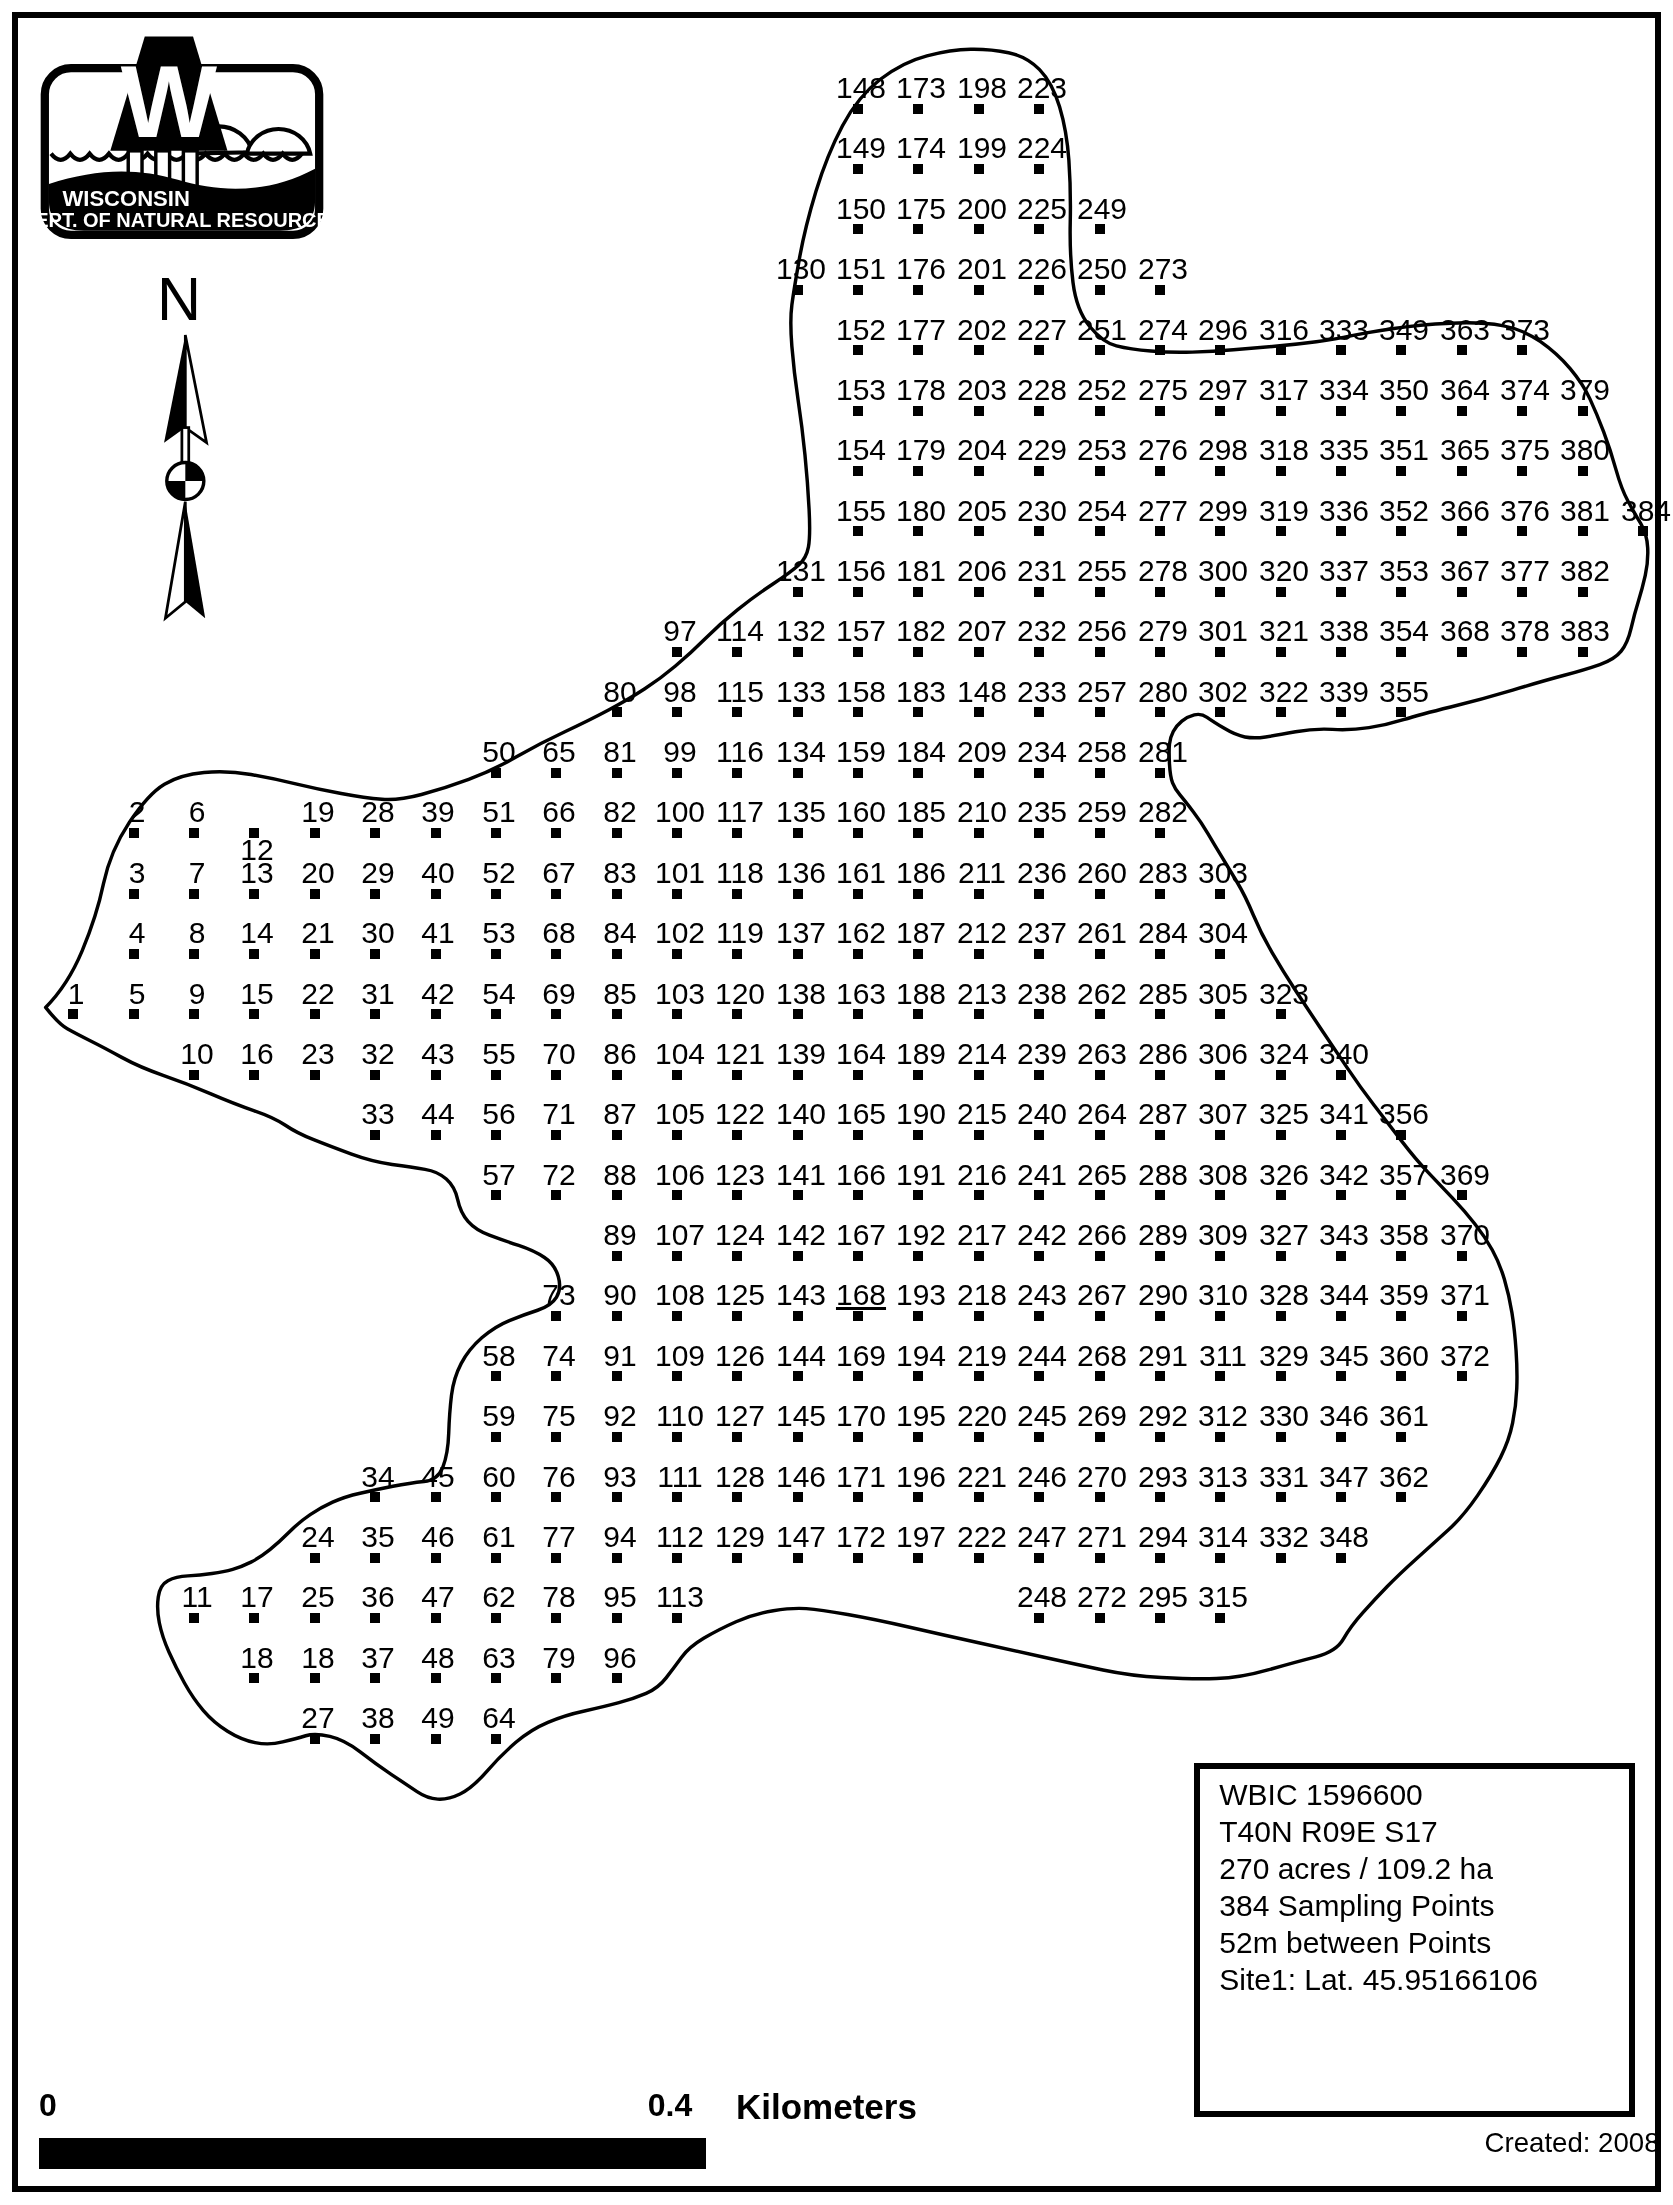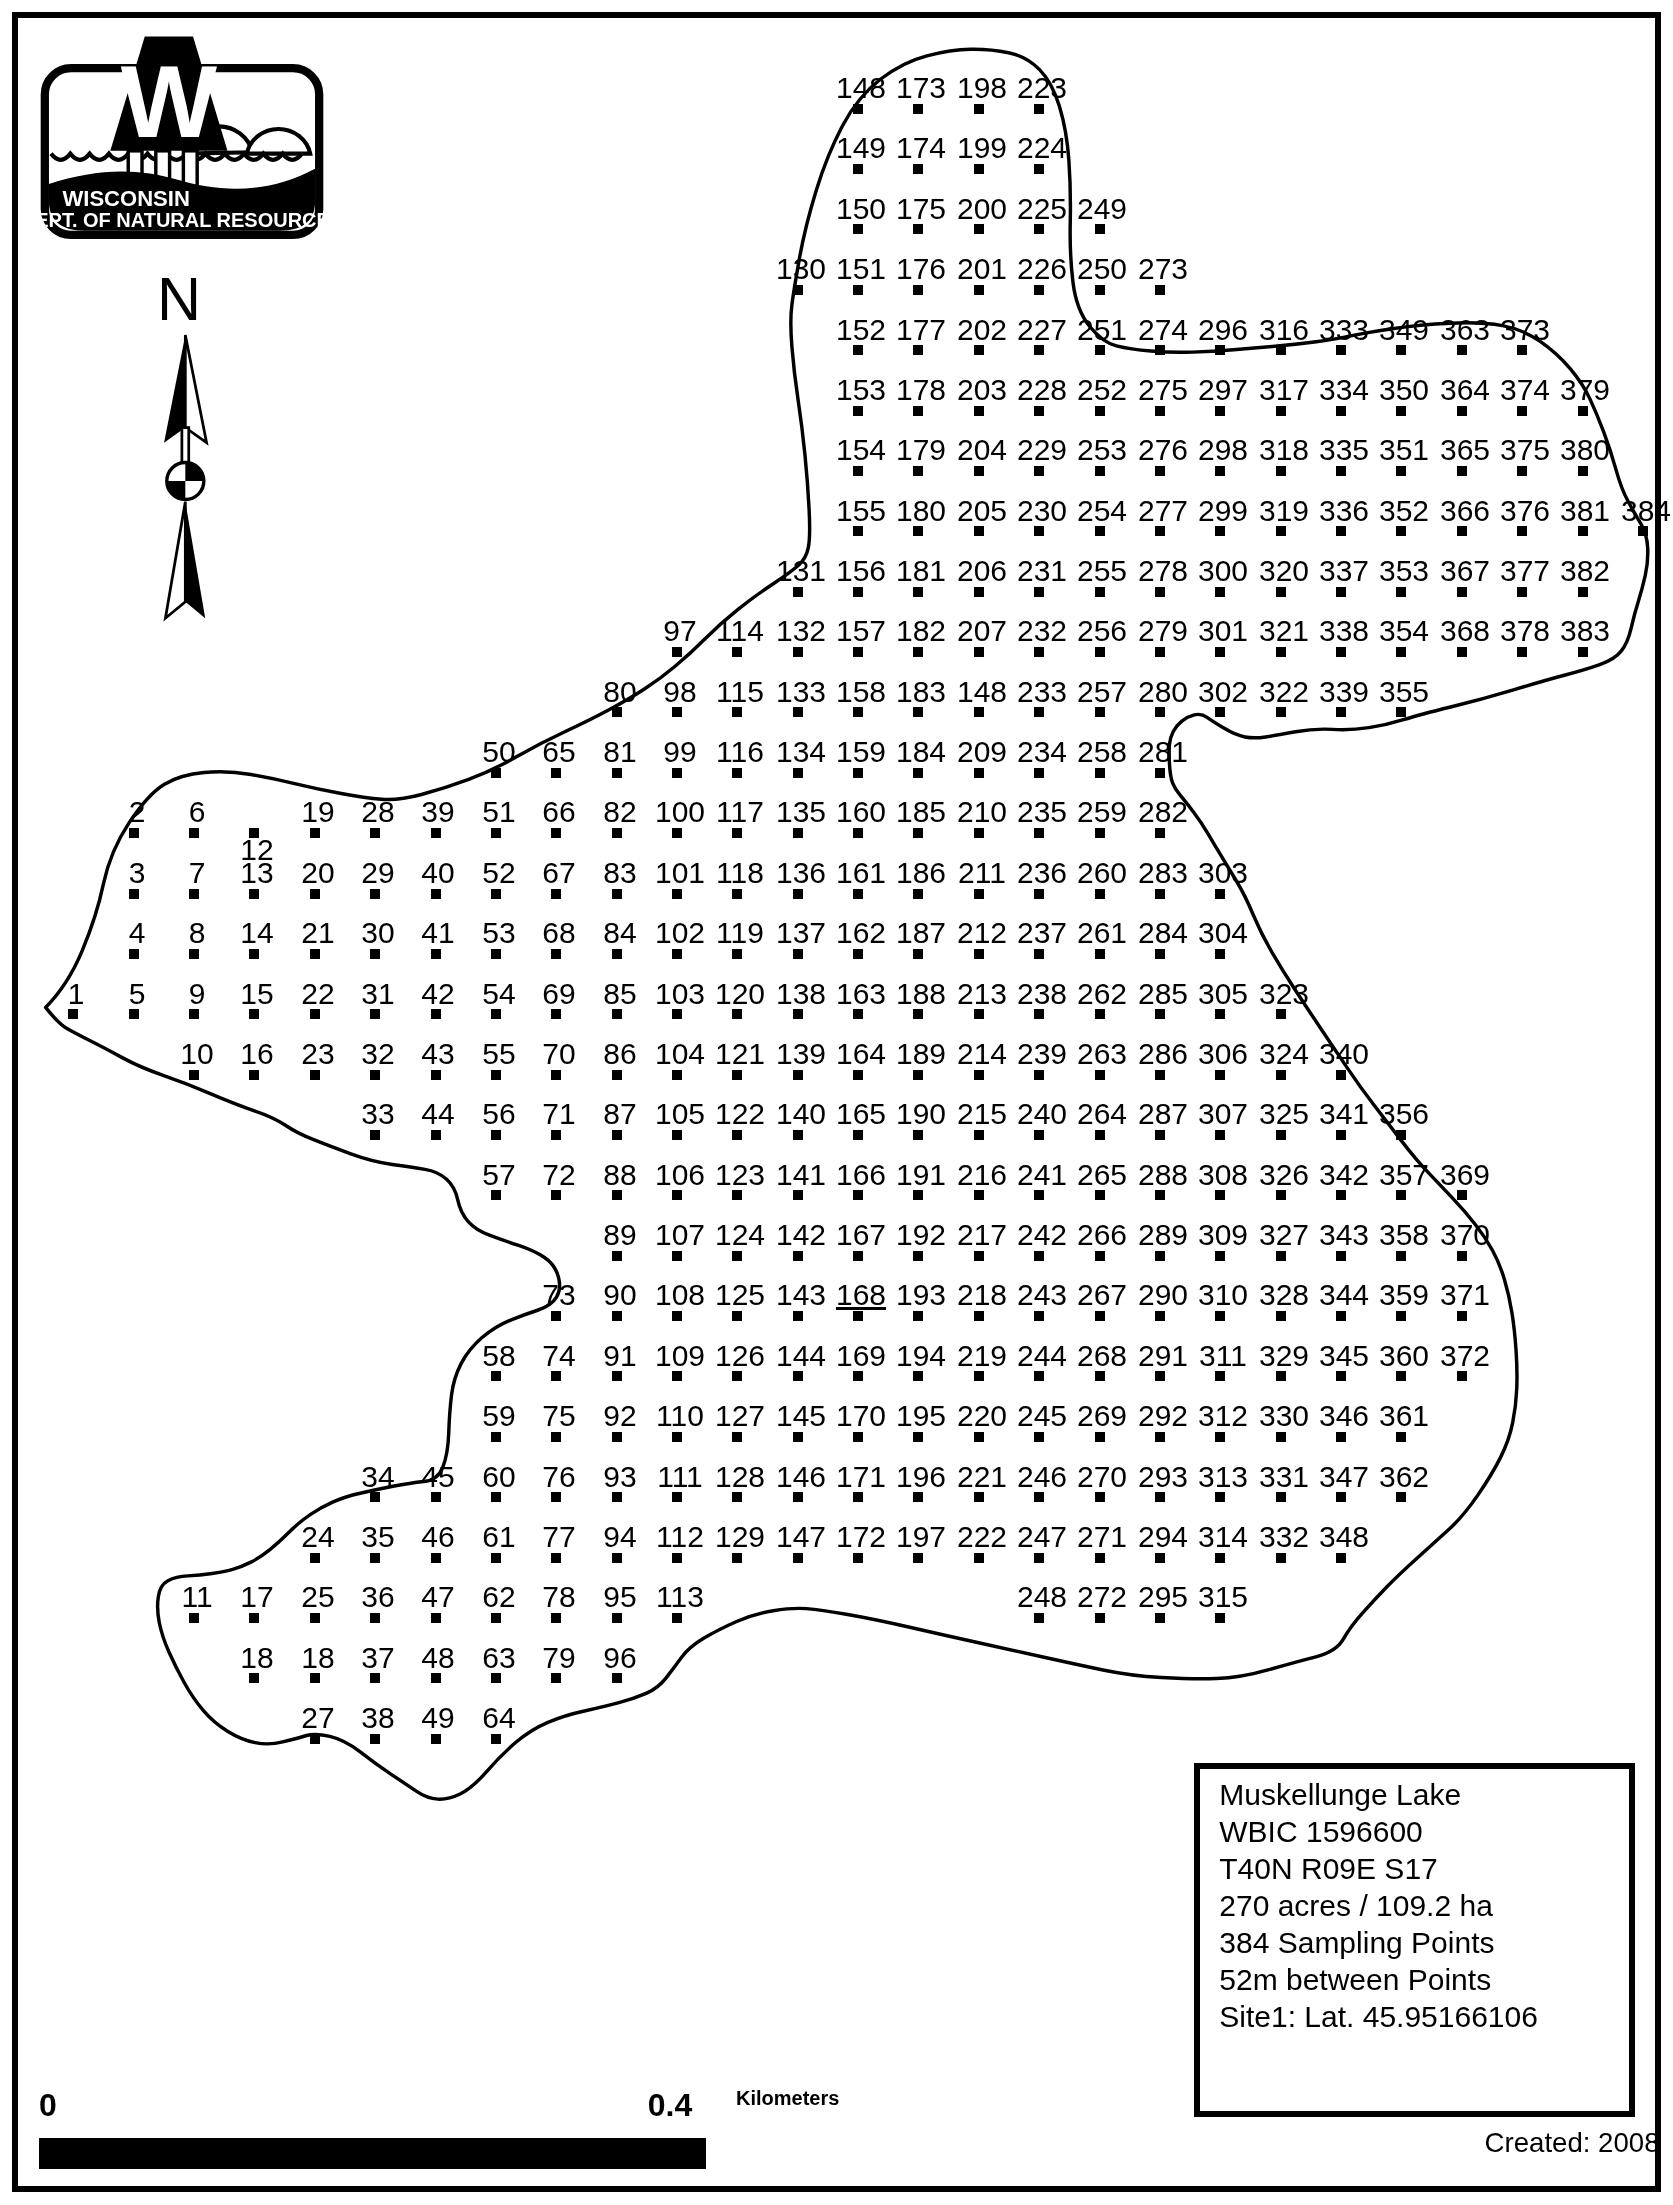--- a/index.html
+++ b/index.html
@@ -16,21 +16,21 @@
   .north-n{position:absolute;left:157px;top:269px;font-size:61px;line-height:61px;}
   .compass-svg{position:absolute;left:138px;top:324px;width:96px;height:310px;}
   .info-box{position:absolute;left:1194px;top:1763px;width:441px;height:354px;
         border:6.2px solid #000;box-sizing:border-box;padding:6.9px 9.6px 0 19.3px;
         font-size:30px;line-height:37px;}
   .info-box .last{text-align:right;}
   .created{position:absolute;right:14.5px;top:2127px;font-size:27.6px;}
   .sb-zero{position:absolute;left:39px;top:2087px;font-size:32px;font-weight:bold;}
   .sb-04{position:absolute;left:634px;top:2087px;width:72px;text-align:center;
         font-size:32px;font-weight:bold;}
-  .sb-km{position:absolute;left:736px;top:2087px;font-size:20px;font-weight:bold;}
+  .sb-km{position:absolute;left:736px;top:2087px;font-size:35px;font-weight:bold;}
   .sb-bar{position:absolute;left:39px;top:2138px;width:667px;height:31px;background:#000;}
   .logo-text{font-weight:bold;fill:#fff;}
 </style>
 </head>
 <body>
 
 <div class="page">
 
   <div class="page-border"></div>
 
@@ -832,21 +832,20 @@
     <path d="M69,15 L100,172 L69,150 Z" fill="#fff" stroke="#000" stroke-width="4"></path>
     <rect x="64" y="150" width="10" height="58" fill="#fff" stroke="#000" stroke-width="4"></rect>
     <circle cx="69" cy="228" r="27" fill="#fff" stroke="#000" stroke-width="5"></circle>
     <path d="M69,228 L69,201 A27,27 0 0 1 96,228 Z" fill="#000"></path>
     <path d="M69,228 L69,255 A27,27 0 0 1 42,228 Z" fill="#000"></path>
     <path d="M69,258 L40,428 L69,404 Z" fill="#fff" stroke="#000" stroke-width="4"></path>
     <path d="M69,258 L98,428 L69,404 Z" fill="#000"></path>
   </svg>
 
   <div class="info-box">
-    <div>Muskellunge Lake</div>
     <div>WBIC 1596600</div>
     <div>T40N R09E S17</div>
     <div>270 acres / 109.2 ha</div>
     <div>384 Sampling Points</div>
     <div>52m between Points</div>
     <div>Site1: Lat. 45.95166106</div>
   </div>
 
   <div class="created">Created: 2008</div>
 

